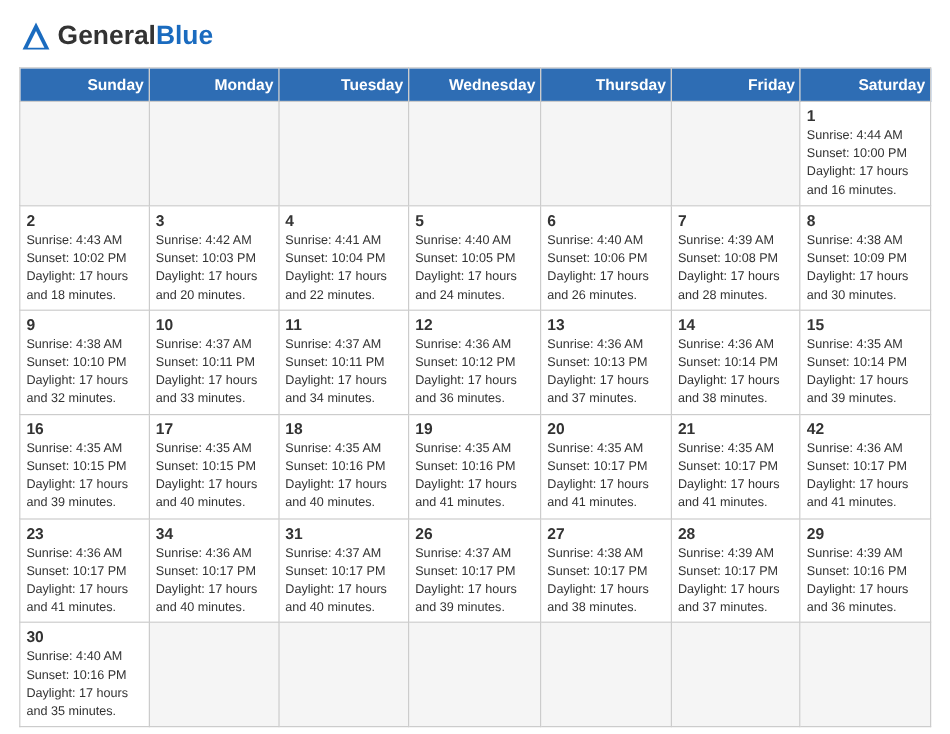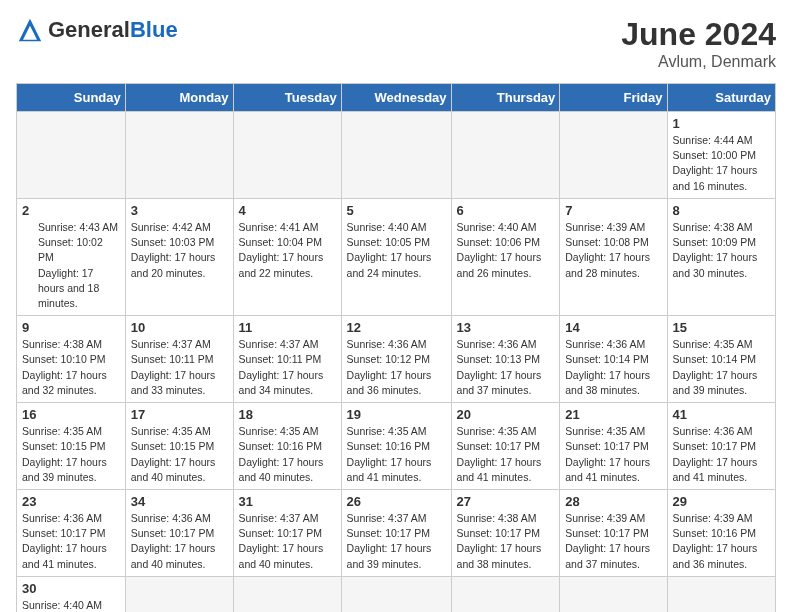--- a/index.html
+++ b/index.html
@@ -5,21 +5,20 @@
     * { box-sizing: border-box; margin: 0; padding: 0; }
     body {
       font-family: Arial, sans-serif;
       background: #fff;
       width: 792px;
       min-height: 612px;
       padding: 16px;
     }
     .header-area {
       display: flex;
-      justify-content: space-between;
       align-items: flex-start;
       margin-bottom: 12px;
     }
     .logo {
       display: flex;
       align-items: center;
       gap: 4px;
     }
     .logo-text {
       font-size: 22px;
@@ -92,24 +91,20 @@
 
 <div class="header-area">
   <div class="logo">
     <svg class="logo-icon" viewBox="0 0 40 40" xmlns="http://www.w3.org/2000/svg">
       <polygon points="20,4 36,36 4,36" fill="#1a6bbf"></polygon>
       <polygon points="20,14 30,34 10,34" fill="#fff"></polygon>
     </svg>
     <div class="logo-text">
       General<span>Blue</span>
     </div>
-  </div>
-  <div class="title-area">
-    <div class="month-title">June 2024</div>
-    <div class="location-title">Avlum, Denmark</div>
   </div>
 </div>
 
 <table class="calendar-table">
   <thead>
     <tr>
       <th>Sunday</th>
       <th>Monday</th>
       <th>Tuesday</th>
       <th>Wednesday</th>
@@ -129,21 +124,21 @@
         <td>
           <span class="day-number">1</span>
           <div class="day-info" style="white-space: pre-line;">Sunrise: 4:44 AM
 Sunset: 10:00 PM
 Daylight: 17 hours and 16 minutes.</div>
         </td>
       </tr>
       <tr>
         <td>
           <span class="day-number">2</span>
-          <div class="day-info" style="white-space: pre-line; margin-left: 16px;">Sunrise: 4:43 AM
+          <div class="day-info" style="white-space: pre-line;">Sunrise: 4:43 AM
 Sunset: 10:02 PM
 Daylight: 17 hours and 18 minutes.</div>
         </td>
         <td>
           <span class="day-number">3</span>
           <div class="day-info" style="white-space: pre-line;">Sunrise: 4:42 AM
 Sunset: 10:03 PM
 Daylight: 17 hours and 20 minutes.</div>
         </td>
         <td>
@@ -252,21 +247,21 @@
 Sunset: 10:17 PM
 Daylight: 17 hours and 41 minutes.</div>
         </td>
         <td>
           <span class="day-number">21</span>
           <div class="day-info" style="white-space: pre-line;">Sunrise: 4:35 AM
 Sunset: 10:17 PM
 Daylight: 17 hours and 41 minutes.</div>
         </td>
         <td>
-          <span class="day-number">41</span>
+          <span class="day-number">42</span>
           <div class="day-info" style="white-space: pre-line;">Sunrise: 4:36 AM
 Sunset: 10:17 PM
 Daylight: 17 hours and 41 minutes.</div>
         </td>
       </tr>
       <tr>
         <td>
           <span class="day-number">23</span>
           <div class="day-info" style="white-space: pre-line;">Sunrise: 4:36 AM
 Sunset: 10:17 PM

